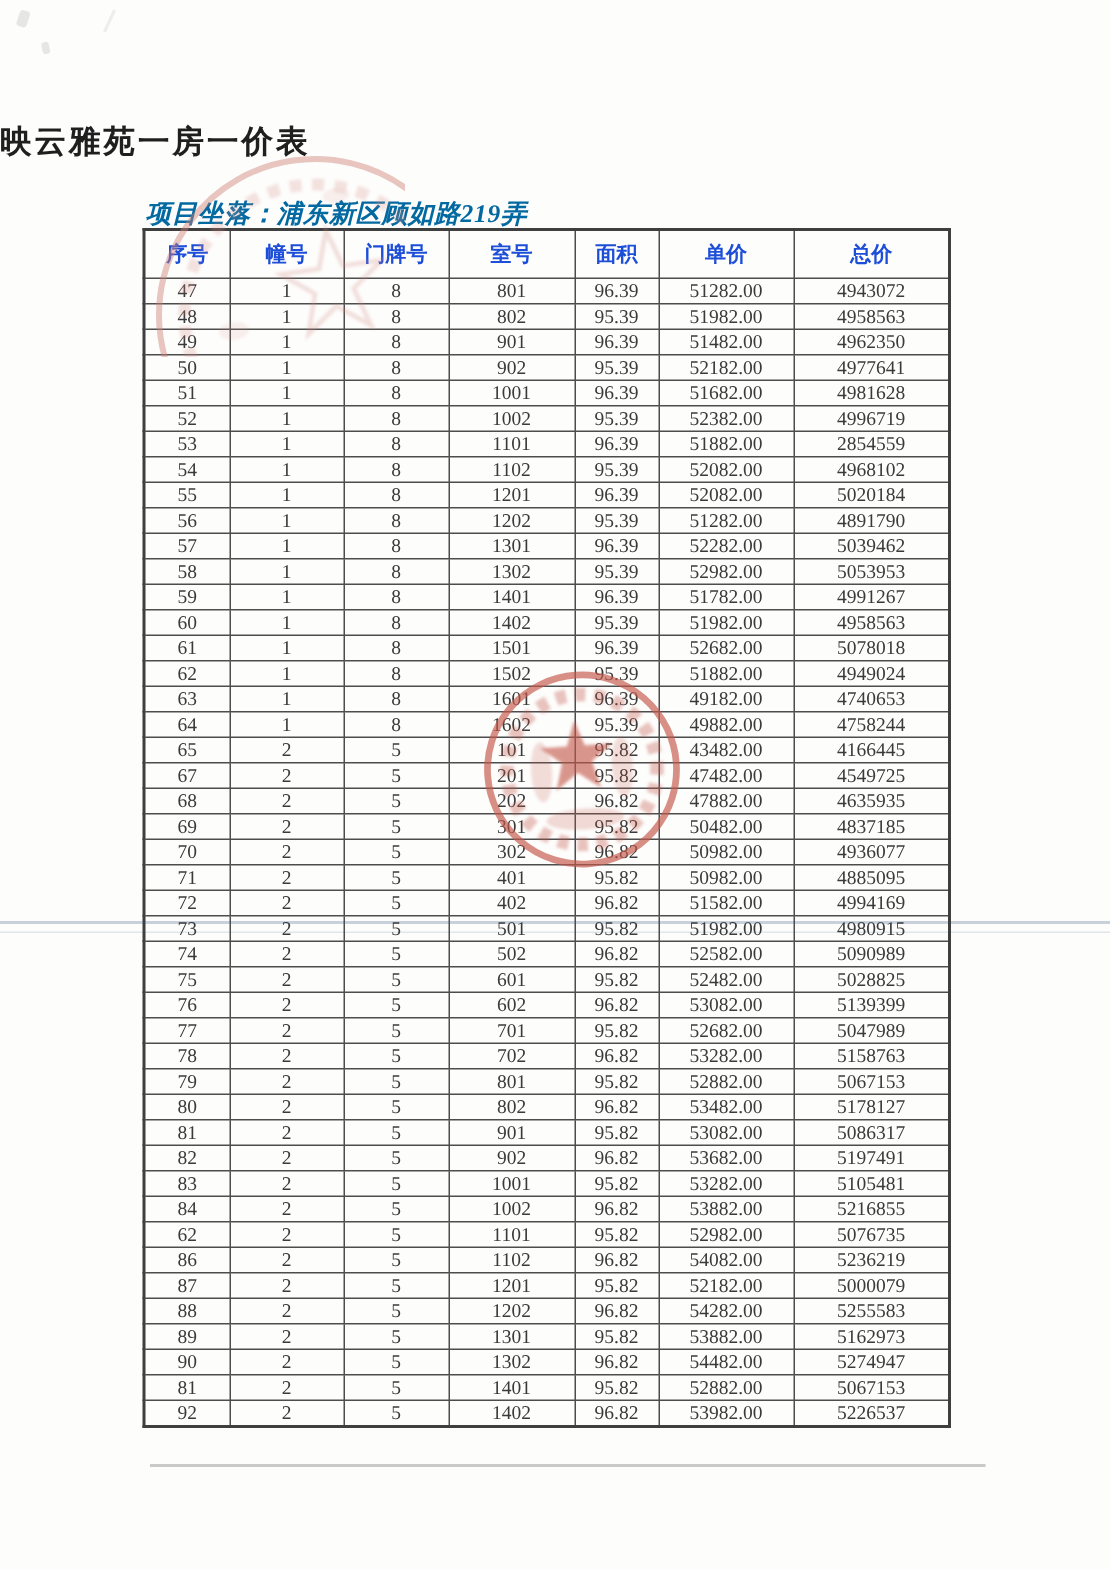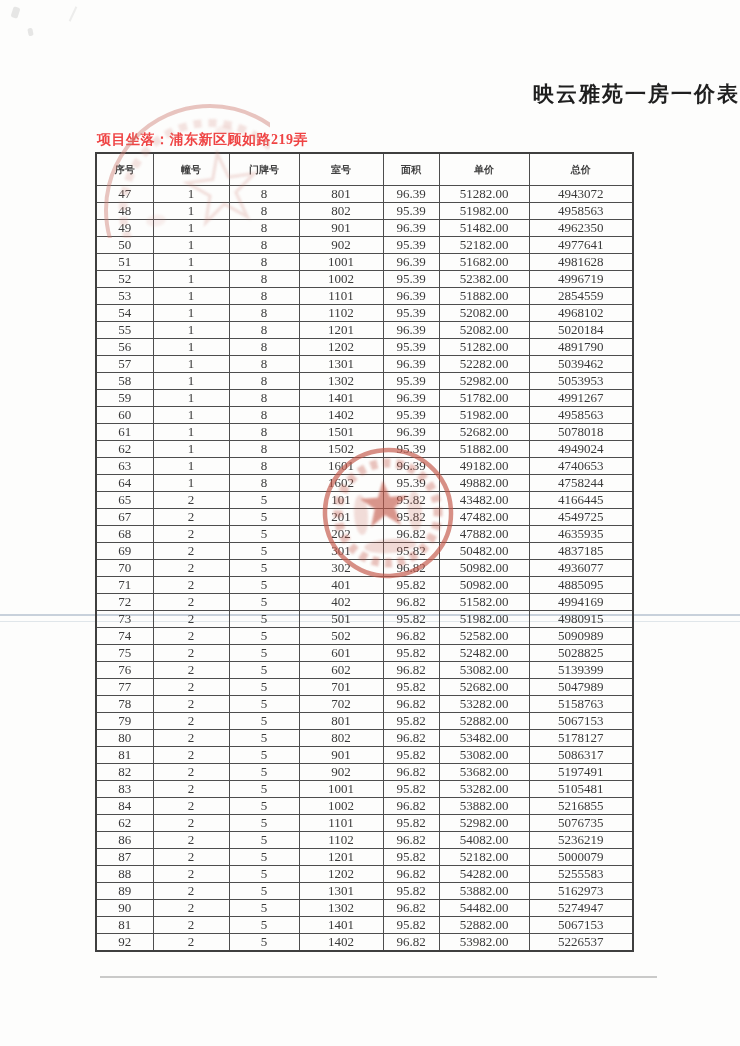--- a/index.html
+++ b/index.html
@@ -6,50 +6,51 @@
   body {
     width:740px; height:1046px;
     background:#fdfdfc;
     position:relative;
     overflow:hidden;
     font-family:"Liberation Serif", serif;
     color:#2e2e2e;
   }
   .page-title {
     position:absolute; top:80px; left:0; width:740px;
-    text-align:right;
+    text-align:left;
     font-size:21px; font-weight:bold; letter-spacing:2px;
     color:#1f1f1f;
   }
   .subtitle {
     position:absolute; left:97px; top:131px;
-    font-size:14px; font-weight:bold; letter-spacing:0.5px;
-    color:#ef4444;
+    font-size:17px; font-weight:bold; letter-spacing:0.5px;
+    color:#0369a1;
+    font-style:italic;
   }
   table.price-table {
     position:absolute; left:95px; top:152px;
     width:537px;
     border-collapse:collapse;
     table-layout:fixed;
     z-index:2;
     background:transparent;
   }
   .price-table th, .price-table td {
     border:1px solid #4d4d4d;
     text-align:center;
     vertical-align:middle;
     padding:0;
     overflow:hidden;
     white-space:nowrap;
   }
   .price-table { border:2px solid #3f3f3f; }
   .price-table thead th {
     height:31px;
-    font-size:10px; font-weight:bold;
-    color:#404040;
+    font-size:14px; font-weight:bold;
+    color:#1d4ed8;
     margin-top:25px;
   }
   .price-table tbody td {
     height:16px;
     font-size:13px; line-height:16px;
     color:#3a3a3a;
   }
   col.c-seq   { width:57px; }
   col.c-bld   { width:76px; }
   col.c-door  { width:70px; }

